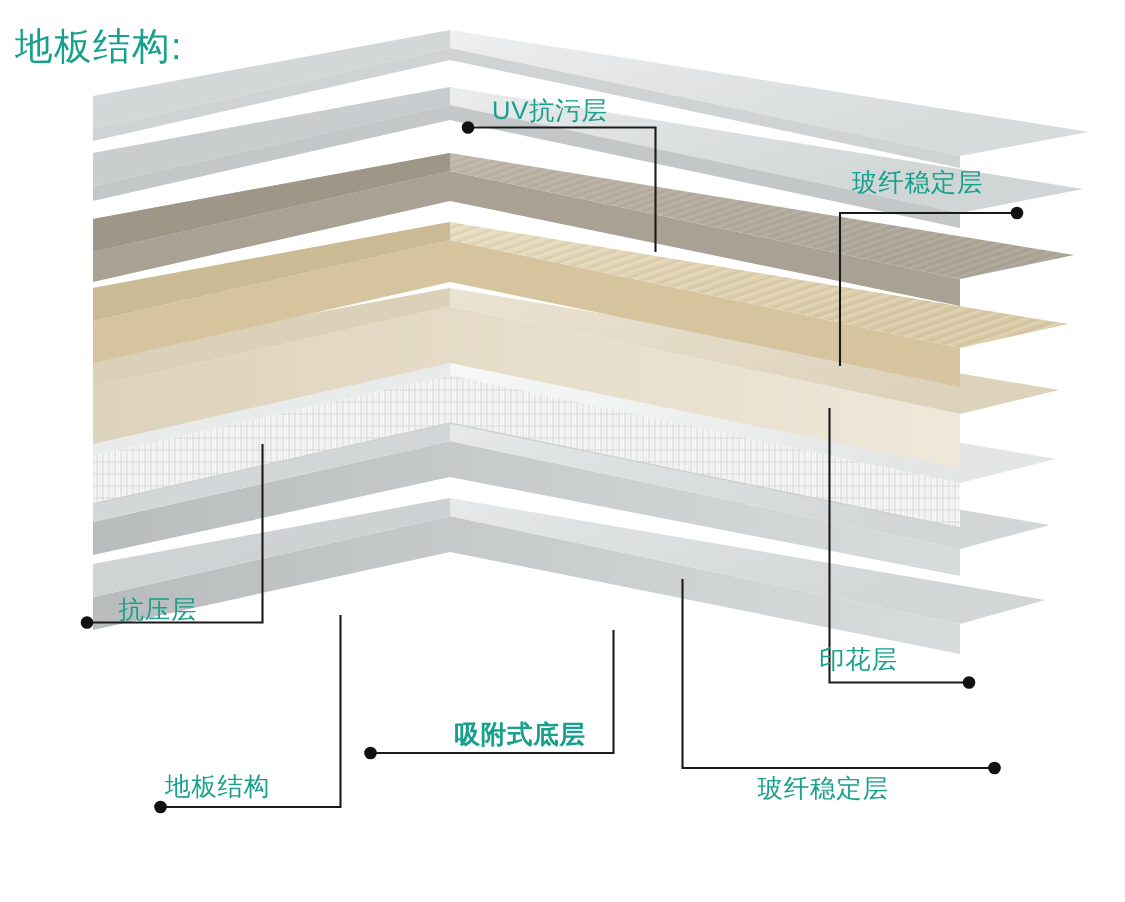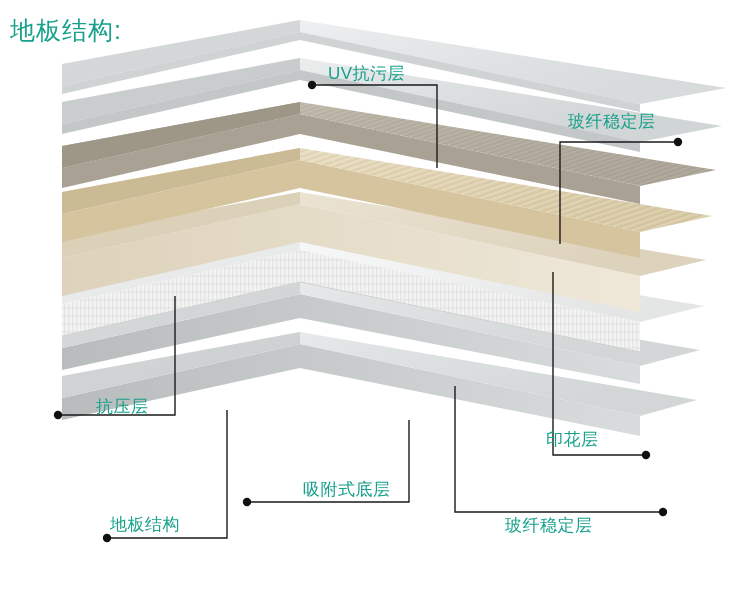--- a/index.html
+++ b/index.html
@@ -170,17 +170,17 @@
       <circle cx="247" cy="502" r="4.2"></circle>
       <circle cx="107" cy="538" r="4.2"></circle>
       <circle cx="58" cy="415" r="4.2"></circle>
     </g>
   </svg>
 
   <div class="lbl" style="left:328px;top:62px;">UV抗污层</div>
   <div class="lbl" style="left:568px;top:110px;">玻纤稳定层</div>
   <div class="lbl" style="left:546px;top:428px;">印花层</div>
   <div class="lbl" style="left:505px;top:482px;margin-top:32px;">玻纤稳定层</div>
-  <div class="lbl" style="left:303px;top:478px;">吸附式底层</div>
+  <div class="lbl" style="left:303px;top:478px;font-weight:bold;">吸附式底层</div>
   <div class="lbl" style="left:110px;top:513px;">地板结构</div>
-  <div class="lbl" style="left:96px;top:395px;">抗压层</div>
+  <div class="lbl" style="left:79px;top:395px;">抗压层</div>
 
 </div>
 
 </body></html>

